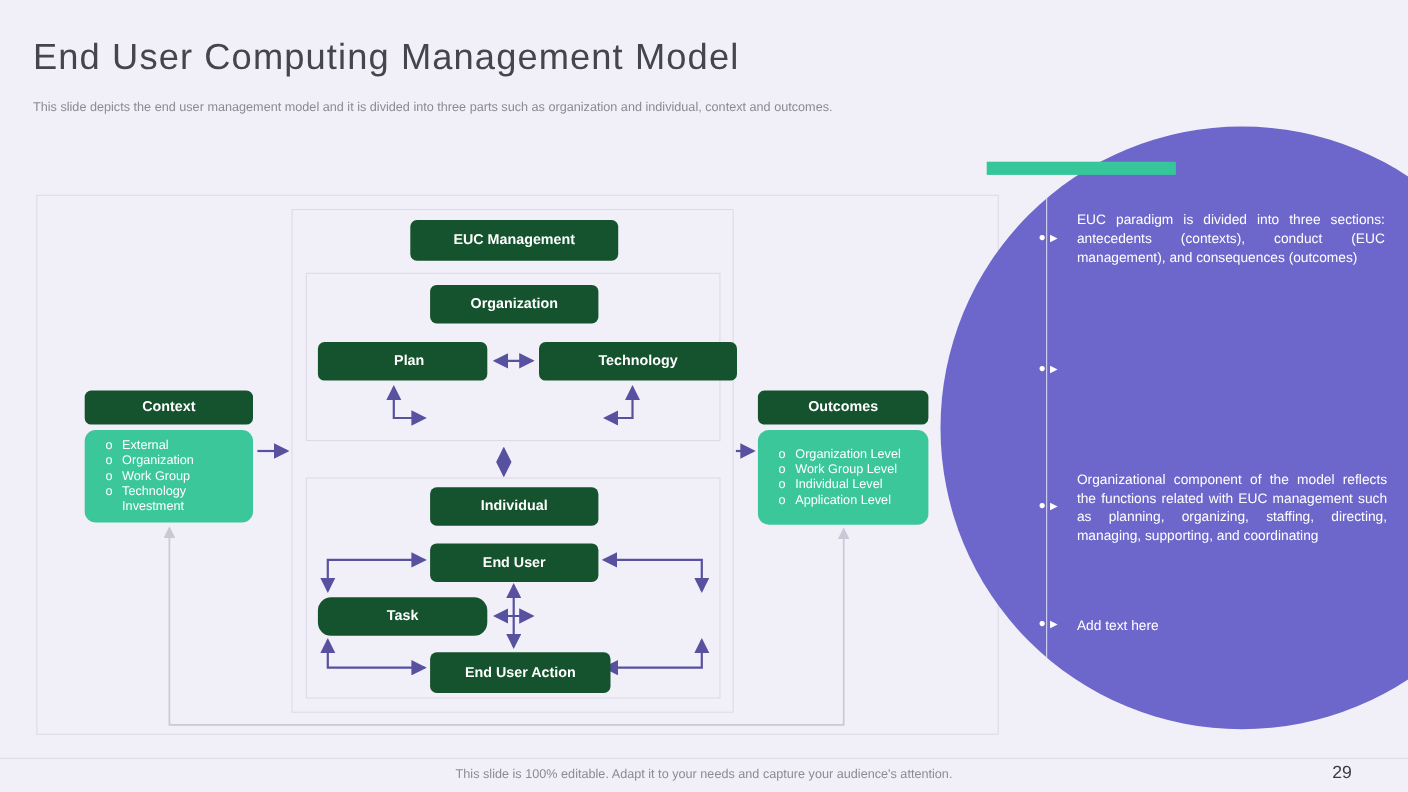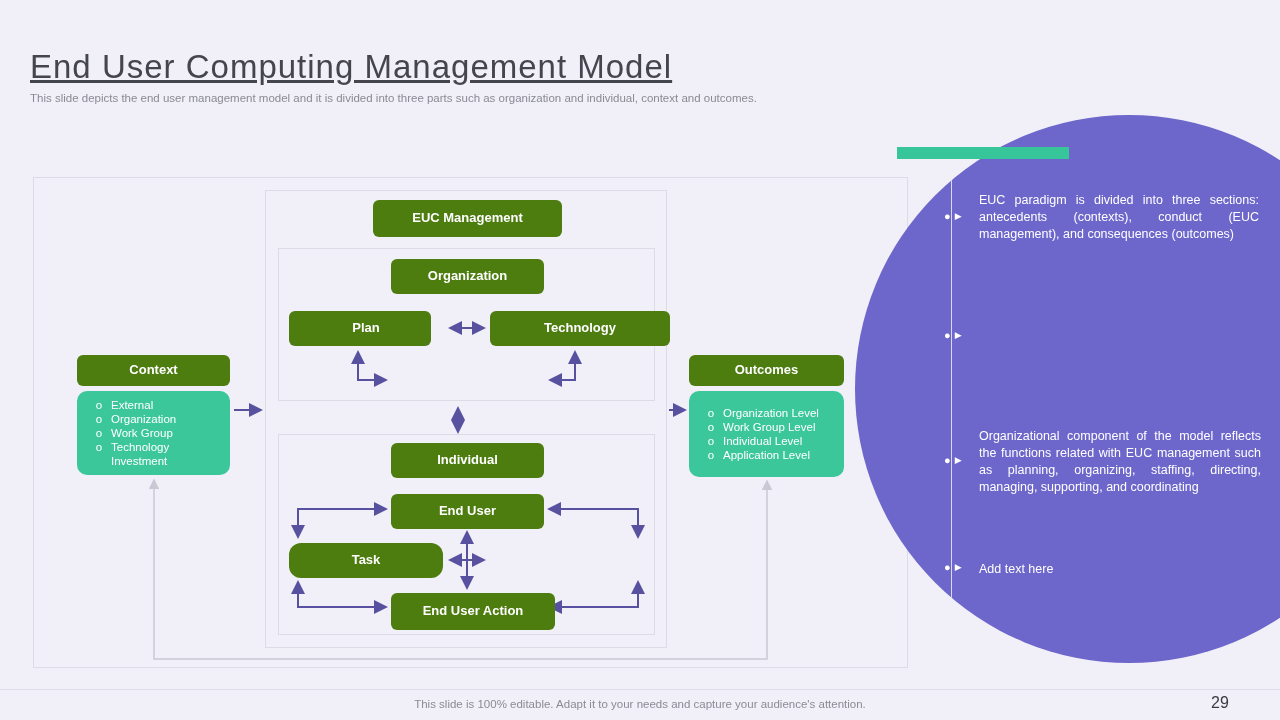--- a/index.html
+++ b/index.html
@@ -1,22 +1,22 @@
 <!DOCTYPE html>
 <html><head>
 <meta charset="utf-8">
 <style>
   html,body{margin:0;padding:0;}
   .slide{position:relative;width:1280px;height:720px;background:#f1f0f9;overflow:hidden;
          font-family:"Liberation Sans",sans-serif;}
-  .title{position:absolute;left:30px;top:48px;font-size:33px;letter-spacing:1px;
-         color:#45454d;font-weight:400;text-decoration:underline;}
+  .title{position:absolute;left:30px;top:33px;font-size:33px;letter-spacing:1px;
+         color:#45454d;font-weight:400;}
   .subtitle{position:absolute;left:30px;top:92px;font-size:11.5px;color:#8a8a93;}
   .frame{position:absolute;border:1px solid #dcdbe7;box-sizing:border-box;}
-  .gbox{position:absolute;background:#4d7c0f;border-radius:6px;color:#fff;font-weight:bold;
+  .gbox{position:absolute;background:#14532d;border-radius:6px;color:#fff;font-weight:bold;
         display:flex;align-items:center;justify-content:center;text-align:center;
         font-size:13px;line-height:1.15;box-sizing:border-box;padding:2px 6px;}
   .glist{position:absolute;background:#3cc79b;border-radius:10px;color:#fff;font-size:11.5px;
          box-sizing:border-box;display:flex;flex-direction:column;justify-content:center;
          padding:7px 14px 7px 10px;}
   .glist .row{display:flex;line-height:14px;}
   .glist .m{width:24px;flex:0 0 24px;text-align:center;}
   .glist .lbl{flex:1;}
   .bar{position:absolute;left:897px;top:147px;width:172px;height:12px;background:#36c69a;z-index:4;}
   .big-circle{position:absolute;left:855px;top:115px;width:548px;height:548px;border-radius:50%;
@@ -92,21 +92,21 @@
 
     <polyline points="669,410 685,410" fill="none" stroke="#5851a0" stroke-width="2" marker-end="url(#ape)"></polyline>
   </svg>
 
   <div class="gbox layer3" style="left:373px;top:200px;width:189px;height:37px;">
       <span>EUC Management</span>
     </div>
   <div class="gbox layer3" style="left:391px;top:259px;width:153px;height:35px;">
       <span>Organization</span>
     </div>
-  <div class="gbox layer3" style="left:289px;top:311px;width:142px;height:35px;padding-left:18px;">
+  <div class="gbox layer3" style="left:289px;top:311px;width:154px;height:35px;padding-left:18px;">
       <span>Plan</span>
     </div>
   <div class="gbox layer3" style="left:490px;top:311px;width:180px;height:35px;">
       <span>Technology</span>
     </div>
   <div class="gbox layer3" style="left:391px;top:443px;width:153px;height:35px;">
       <span>Individual</span>
     </div>
   <div class="gbox layer3" style="left:391px;top:494px;width:153px;height:35px;text-align:right;">
       <span>End User</span>

